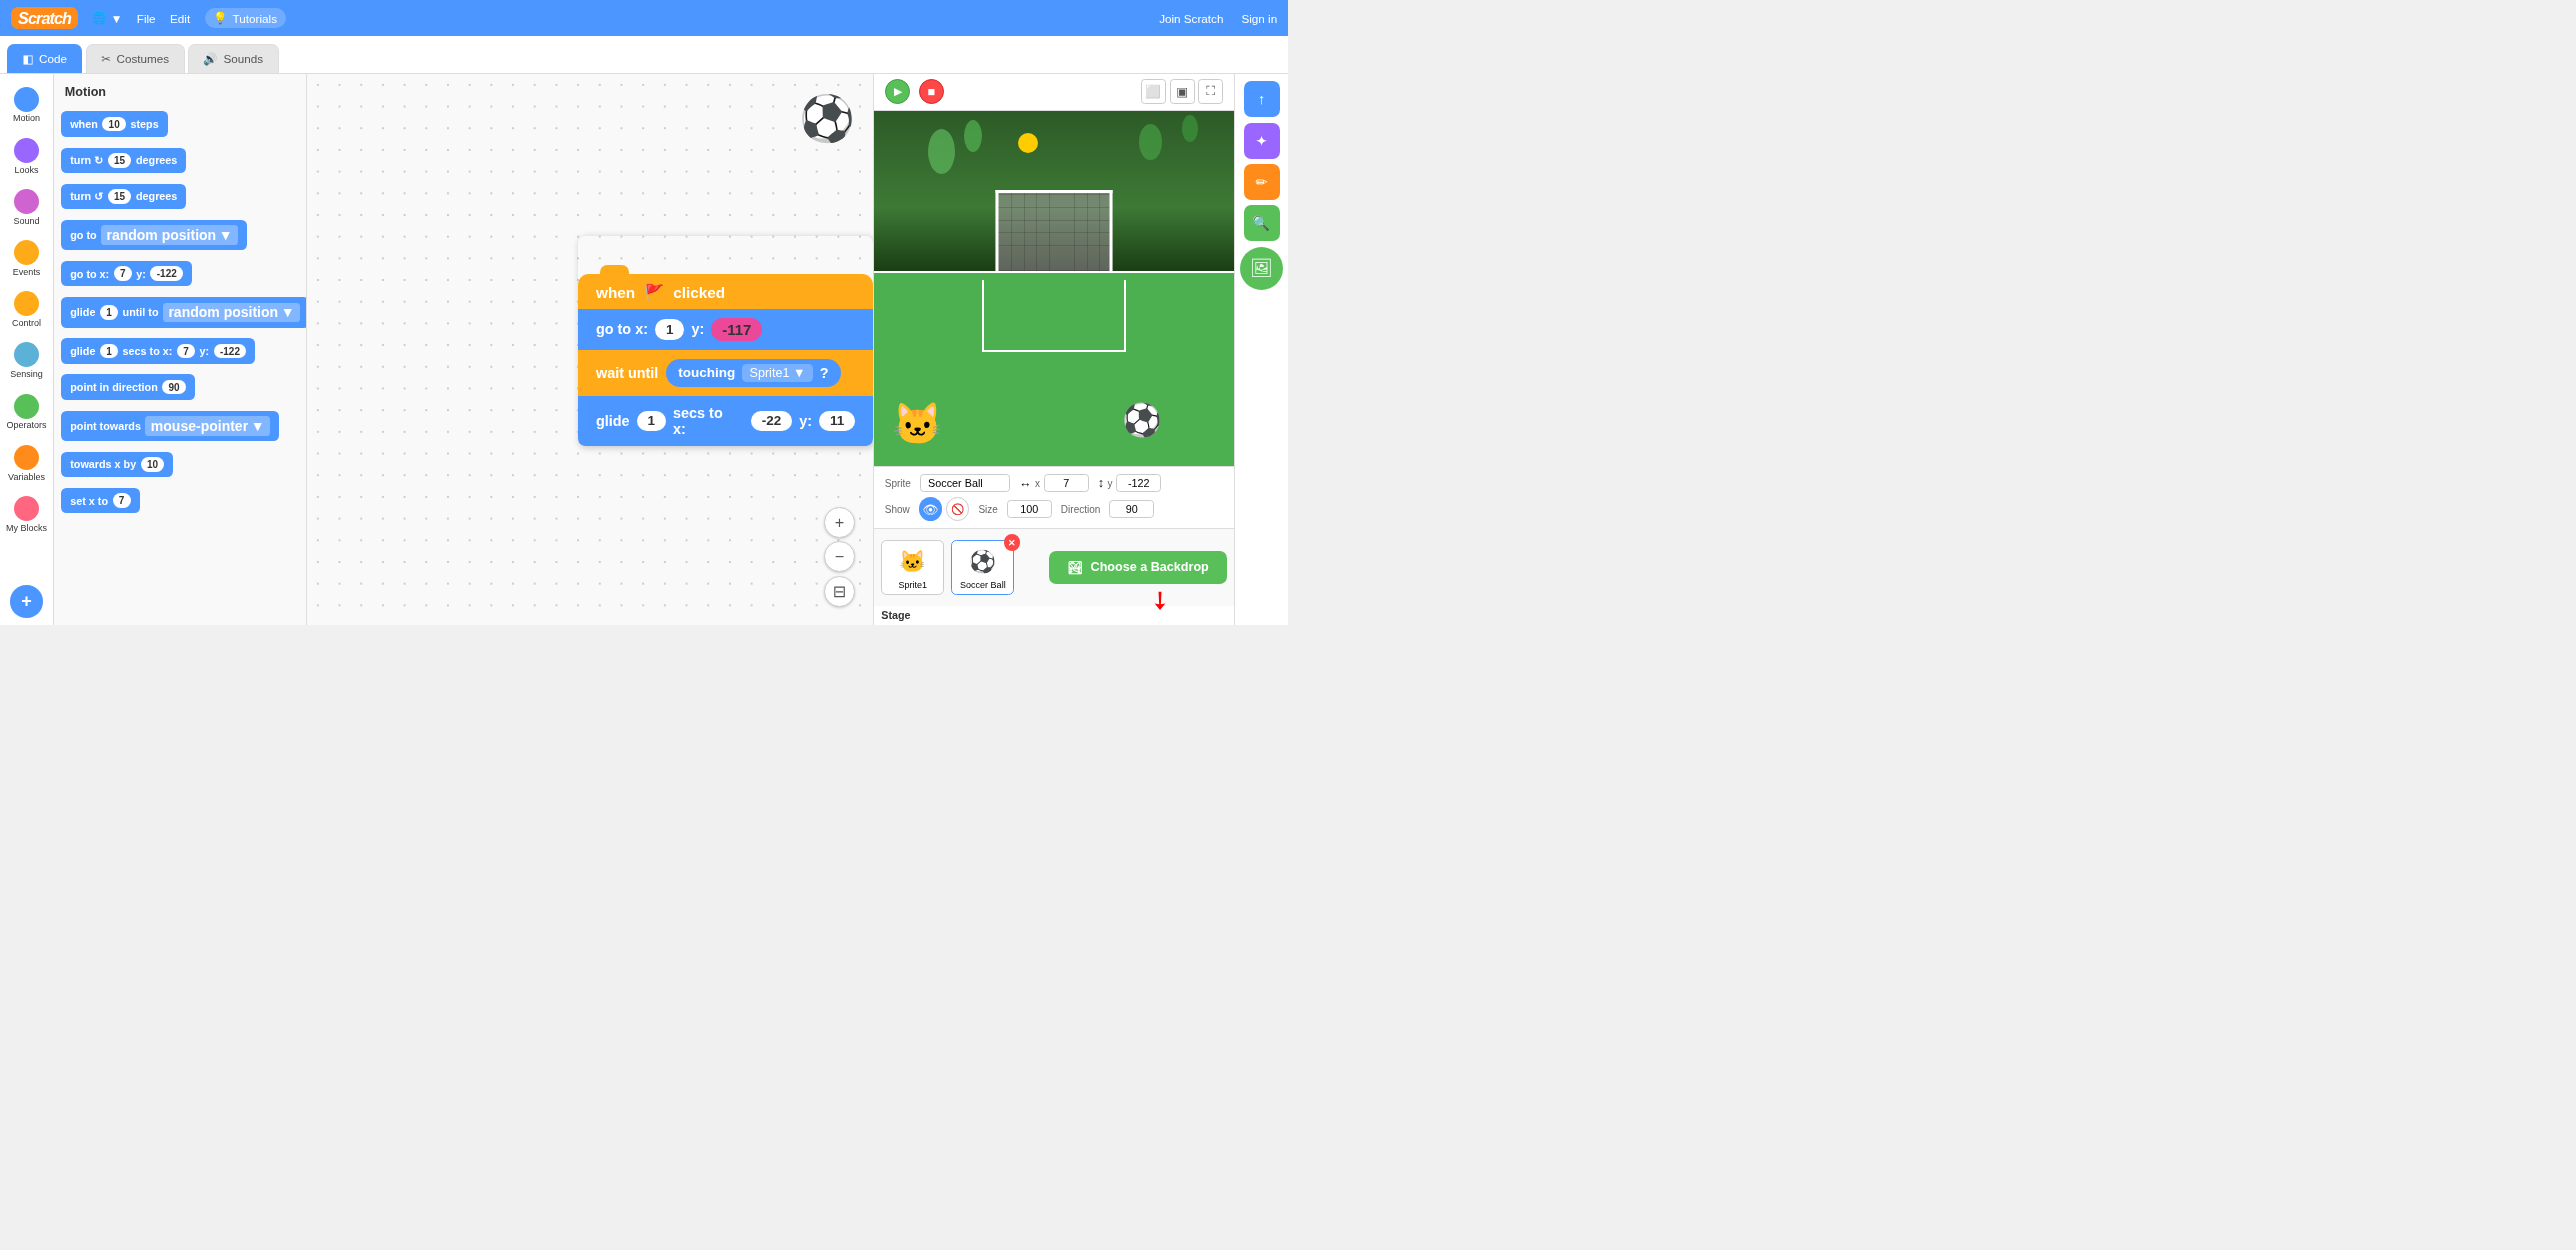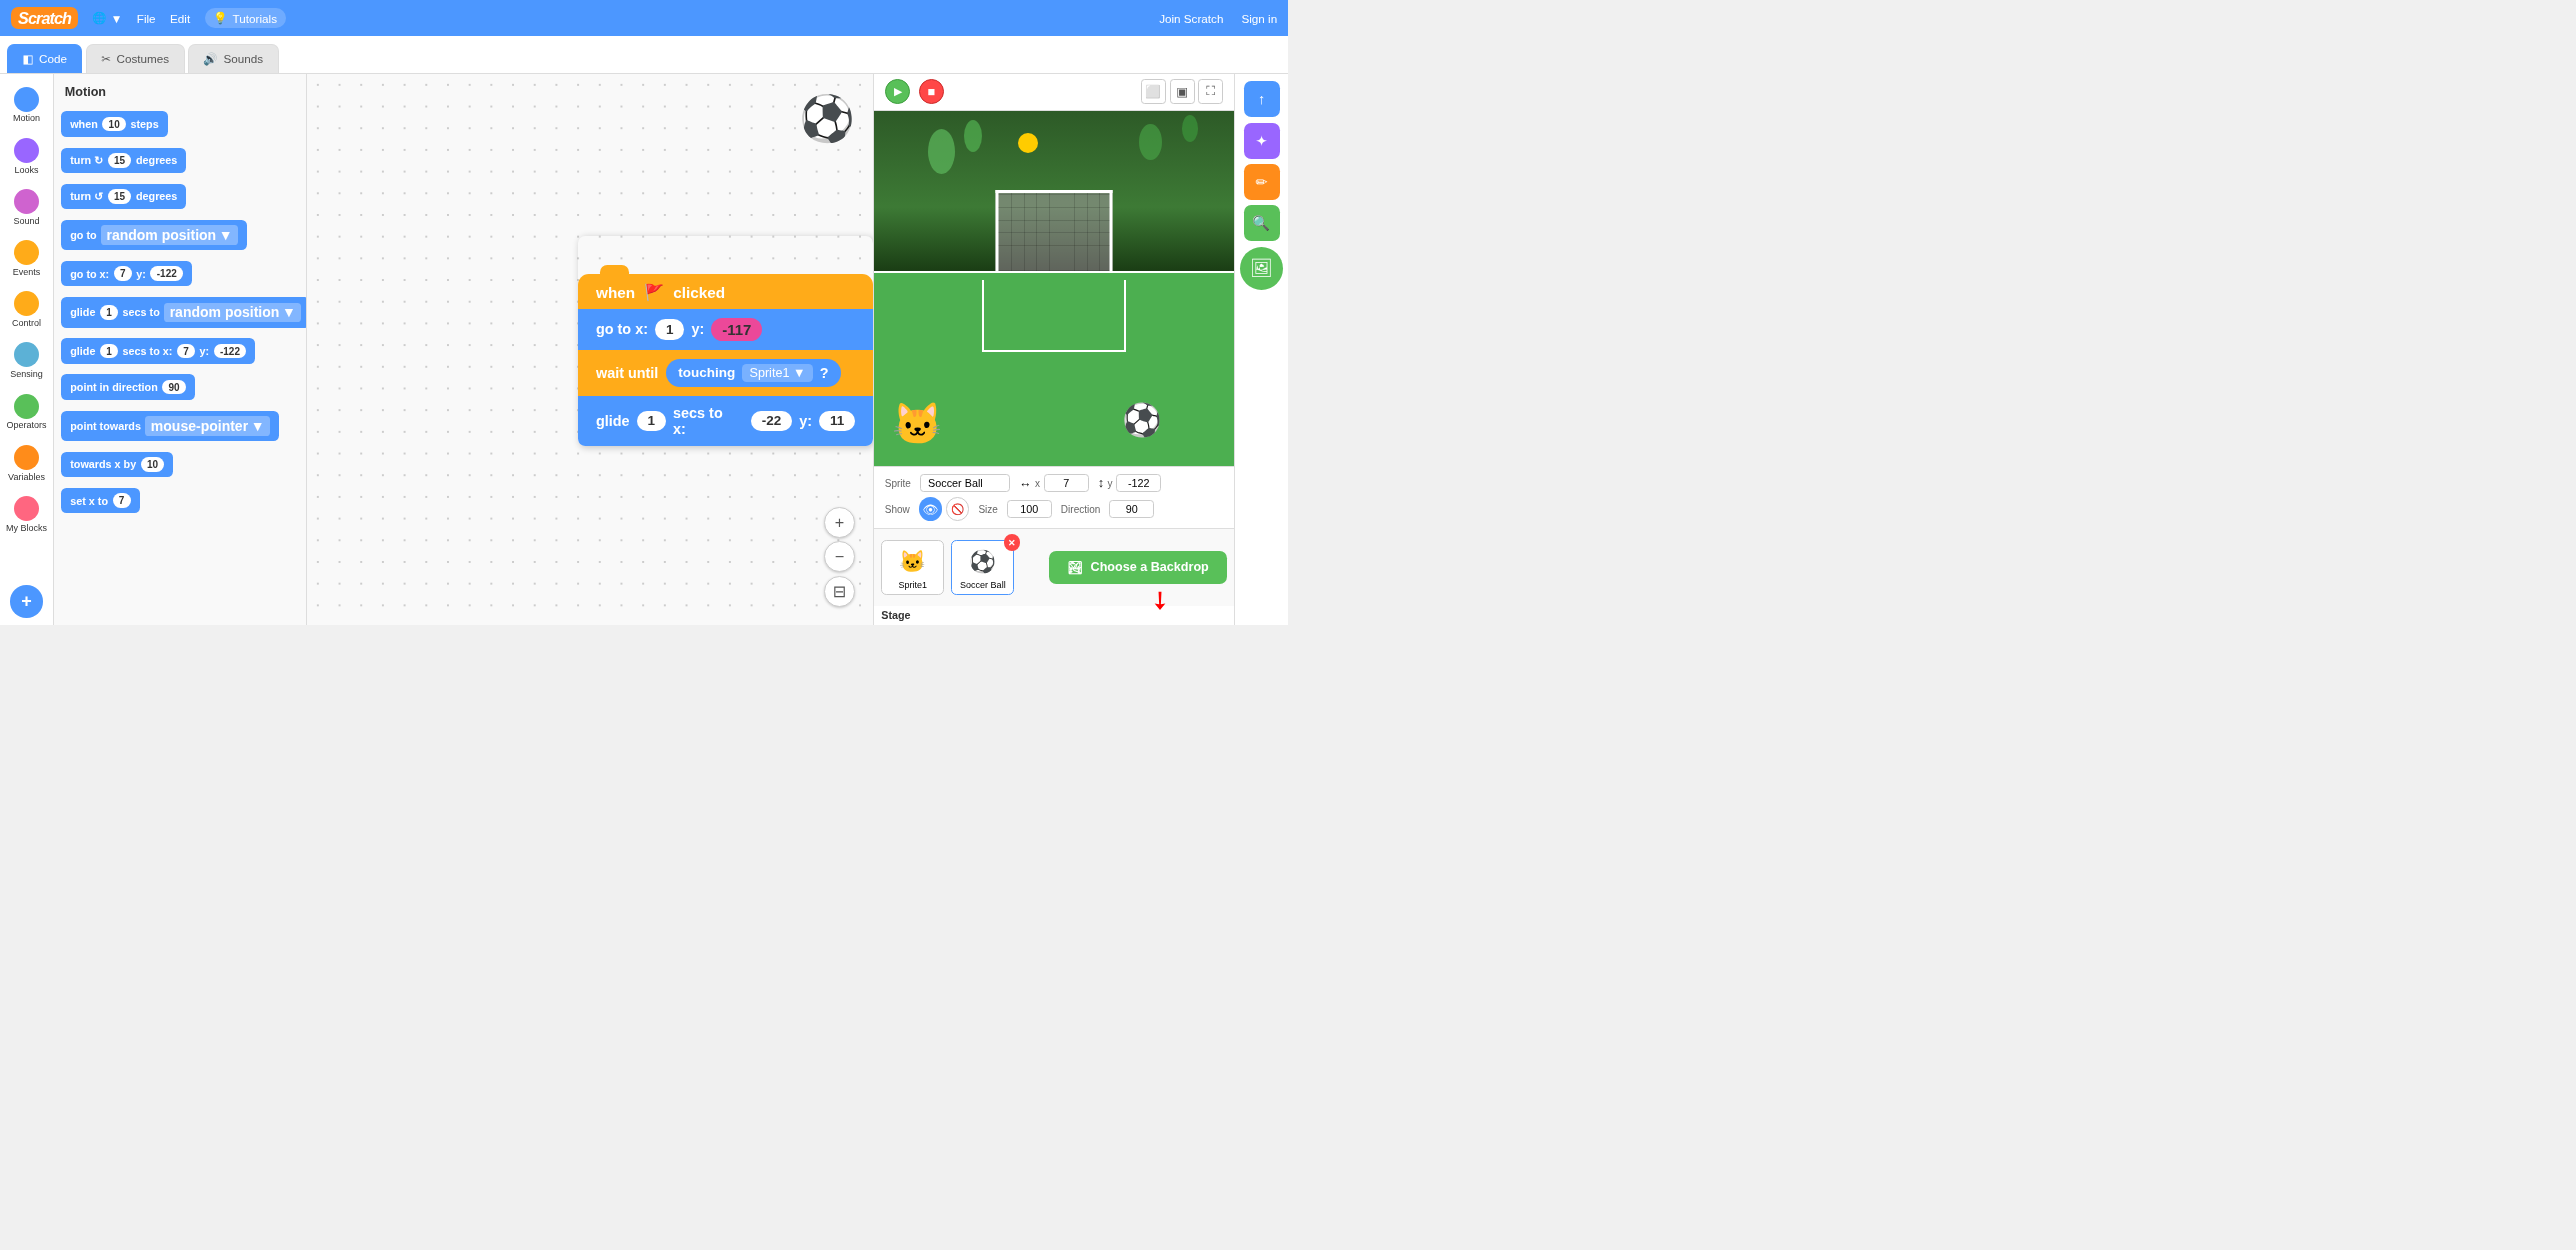--- a/index.html
+++ b/index.html
@@ -470,21 +470,21 @@
         <span class="block-value">7</span>
         <span>y:</span>
         <span class="block-value">-122</span>
       </div>
     </div>
 
     <div style="margin-bottom:5.4px;">
       <div class="block block-motion">
         <span>glide</span>
         <span class="block-value">1</span>
-        <span>secs to</span>
+        <span>until to</span>
         <span class="block-dropdown">
           <span>random position</span>
           <span>▼</span>
         </span>
       </div>
     </div>
 
     <div style="margin-bottom:5.4px;">
       <div class="block block-motion">
         <span>glide</span>

